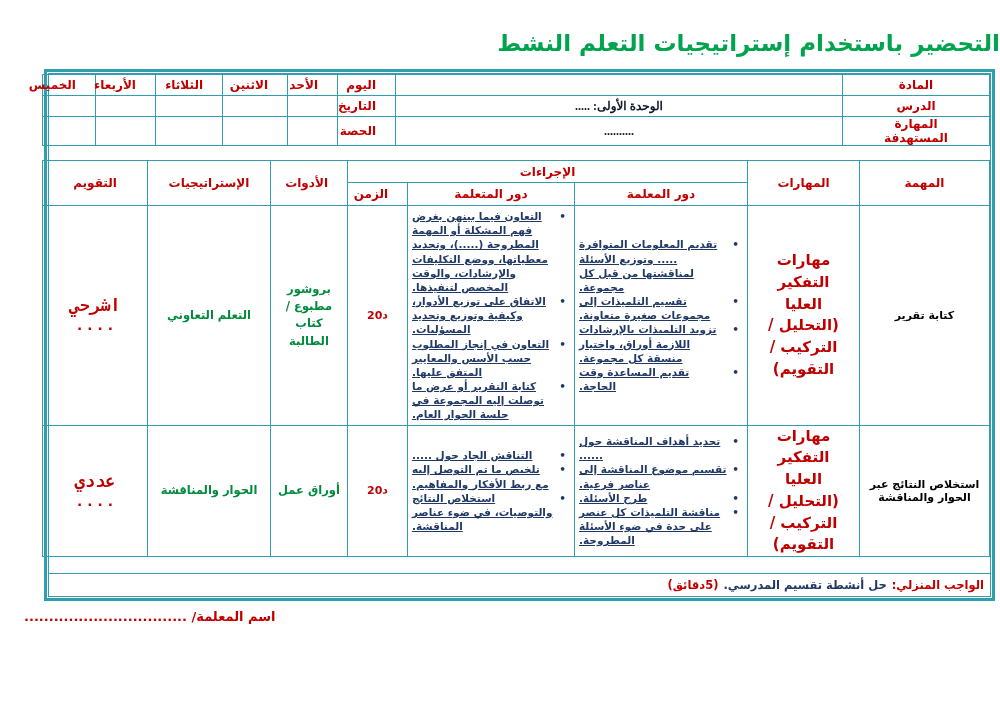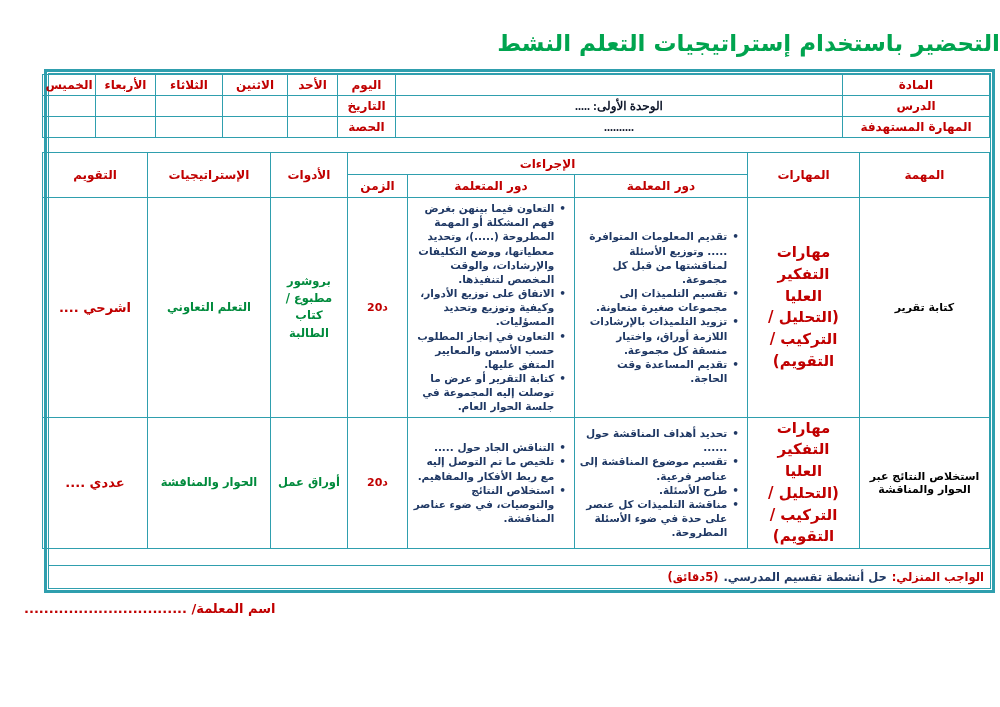--- a/index.html
+++ b/index.html
@@ -11,21 +11,21 @@
   .page-title{
     color:#00a44f;font-size:23px;text-align:right;
     margin:30px 0 13px 0;letter-spacing:0;
   }
   .sheet{
     margin-left:44px;margin-right:5px;
     border:3px solid #2f9fae;padding:1px;
   }
   .sheet-inner{border:1px solid #2f9fae;}
   table{width:100%;border-collapse:collapse;table-layout:fixed;}
-  td,th{border:1px solid #2f9fae;text-align:center;vertical-align:middle;padding:0 2px;}
+  td,th{border:1px solid #2f9fae;text-align:center;vertical-align:middle;padding:0 19px;}
   
   .info-table td{height:20px;font-size:12px;}
   .lbl{color:#c00000;}
   .val{color:#0f172a;font-size:12px;font-family:Liberation Serif, serif;}
   .gap{height:14px;}
   
   .main-table th{color:#c00000;font-size:12px;font-weight:bold;}
   .hdr-row-1 th{height:21px;}
   .hdr-row-2 th{height:22px;}
   .data-row-1>td{height:212px;}
@@ -33,24 +33,24 @@
   .task-cell{color:#000000;font-size:11px;padding:0 6px;}
   .skills-cell{color:#c00000;font-size:15px;padding:0 9px;line-height:1.45;}
   .role-cell{padding:0;}
   .bullets{
     display:flex;flex-direction:column;
     color:#1f3864;font-size:10.5px;line-height:1.35;
     padding:3px 8px 3px 4px;text-align:right;
   }
   .bullet{display:flex;gap:5px;}
   .bullet-dot{flex:0 0 auto;}
-  .bullet-text{flex:1 1 auto;text-align:right;}
+  .bullet-text{flex:1 1 auto;text-align:left;text-decoration:underline;}
   .time-cell{color:#c00000;font-size:11px;}
   .green-cell{color:#008a3c;font-size:11.5px;padding:0 6px;line-height:1.5;}
-  .eval-cell{color:#c00000;font-size:13px;}
+  .eval-cell{color:#c00000;font-size:17px;font-family:Liberation Mono, monospace;}
   
   .spacer-row{height:16px;}
   .homework-row{
     border-top:1px solid #2f9fae;height:22px;
     display:flex;align-items:center;gap:5px;
     padding-right:6px;font-size:11.5px;
   }
   .hw-red{color:#c00000;}
   .hw-blue{color:#1f3864;}
   .teacher-name{

